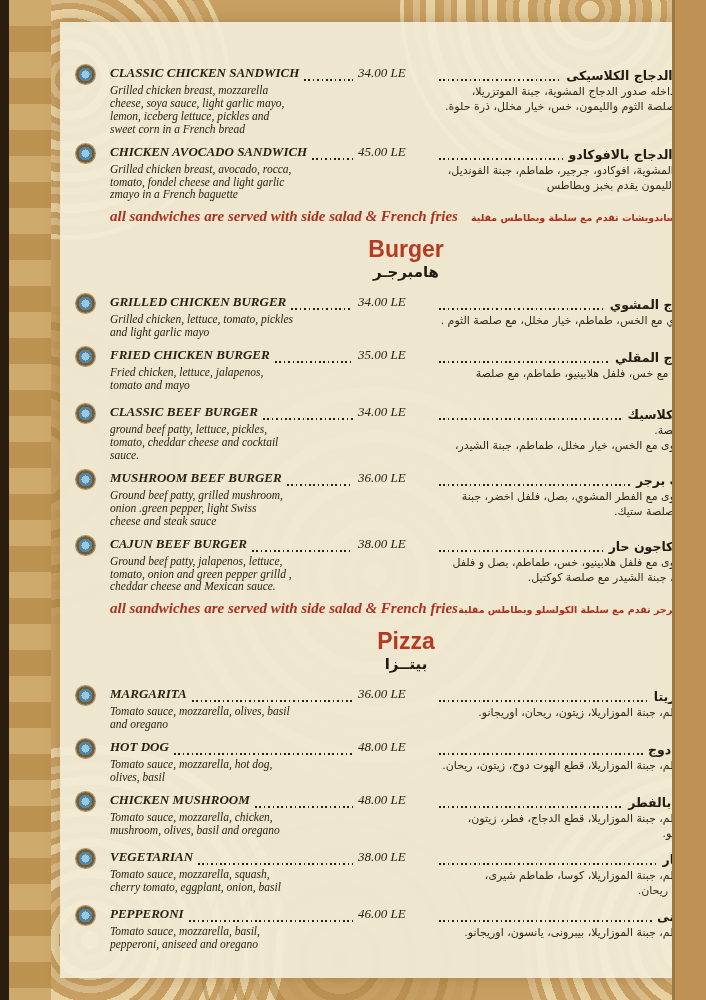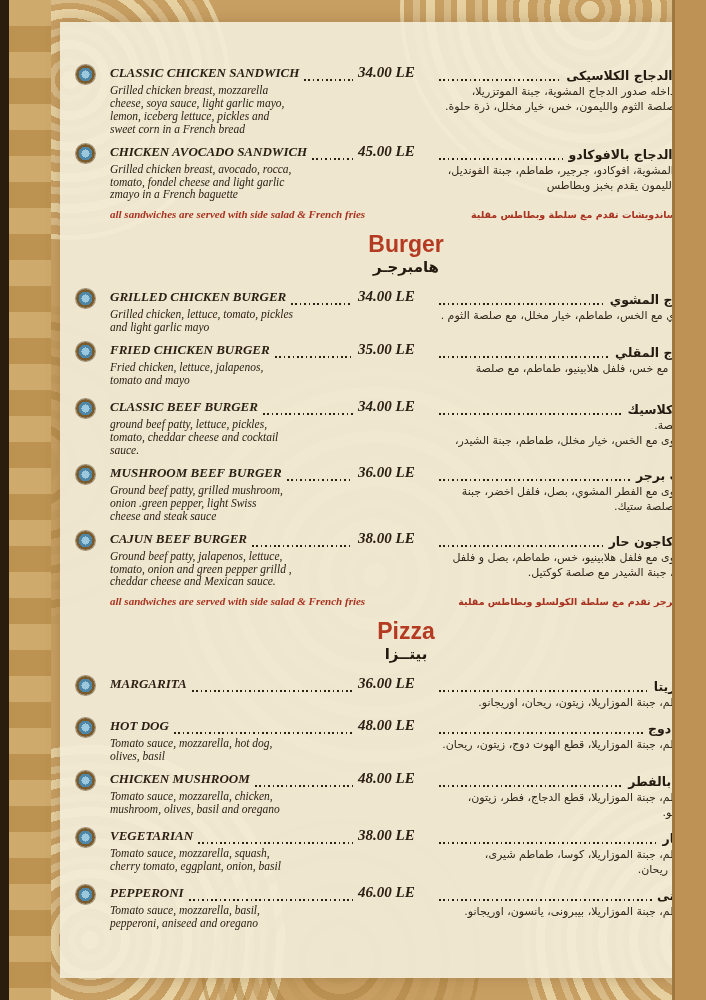--- a/index.html
+++ b/index.html
@@ -29,39 +29,39 @@
   
   .item{display:grid;grid-template-columns:34px 248px 76px 1fr;
     grid-template-areas:"icon enname price arname" ". endesc endesc ardesc";
     margin-bottom:7px;color:#2c2014;}
   .bullet-cell{grid-area:icon;}
   .bullet{width:19px;height:19px;border-radius:50%;margin-top:1px;
     background:radial-gradient(circle, #9cc8de 0 30%, #4e86a8 30% 52%, #7a5a2b 52% 76%, #503a18 76% 100%);
     box-shadow:0 0 0 1px rgba(60,40,15,.45);}
   .en-name-row{grid-area:enname;display:flex;align-items:flex-start;
     font-weight:bold;font-style:italic;font-size:13px;line-height:17px;white-space:nowrap;}
-  .price{grid-area:price;font-style:italic;font-size:15px;line-height:17px;font-weight:bold;}
+  .price{grid-area:price;font-style:italic;font-size:13px;line-height:17px;}
   .ar-name-row{grid-area:arname;direction:rtl;display:flex;align-items:flex-end;
     font-family:"DejaVu Sans", sans-serif;font-weight:bold;font-size:12.5px;line-height:17px;
     color:#241a10;white-space:nowrap;}
   .dots{flex:1;align-self:flex-end;height:2px;margin:0 5px 3px 5px;min-width:12px;
     background-image:repeating-linear-gradient(to right, #2c2014 0 1.6px, transparent 1.6px 4.4px);}
   .en-desc{grid-area:endesc;font-style:italic;font-size:11.5px;line-height:12.9px;}
   .ar-desc{grid-area:ardesc;direction:rtl;text-align:right;
     font-family:"DejaVu Sans", sans-serif;font-size:11px;line-height:15px;color:#32261a;}
   
   .sec-header{text-align:center;margin:6px 0 10px 0;}
   .sec-header .en{font-family:"Liberation Sans", sans-serif;font-weight:bold;
     font-size:23px;line-height:25px;color:#b43a22;text-align:center;}
   .sec-header .ar{font-family:"DejaVu Sans", sans-serif;font-weight:bold;
     font-size:15px;line-height:21px;color:#241a10;}
   
   .note-row{display:flex;justify-content:space-between;align-items:baseline;
     margin:3px 0 12px 34px;}
-  .note-en{font-weight:bold;font-style:italic;font-size:11px;color:#a8321f;}
+  .note-en{font-weight:bold;font-style:italic;font-size:15px;color:#a8321f;}
   .note-ar{direction:rtl;font-family:"DejaVu Sans", sans-serif;font-weight:bold;
     font-size:9.5px;color:#a8321f;text-align:center;}
 </style>
 </head>
 <body>
 
 <div class="mnd mnd-light" style="left:-90px;top:-80px;width:320px;height:320px;"></div>
 <div class="mnd mnd-light" style="left:400px;top:-180px;width:380px;height:380px;"></div>
 <div class="mnd mnd-dark" style="left:-130px;top:300px;width:330px;height:330px;"></div>
 <div class="mnd mnd-faint" style="left:160px;top:360px;width:430px;height:430px;"></div>
@@ -267,20 +267,24 @@
     </div>
     <div class="en-name-row">
       <span>MARGARITA</span>
       <span class="dots"></span>
     </div>
     <div class="price">36.00  LE</div>
     <div class="ar-name-row">
       <span>بيتزا مارجريتا</span>
       <span class="dots"></span>
     </div>
+    <div class="en-desc">
+          <div>Tomato sauce, mozzarella, olives, basil</div>
+          <div>and oregano</div>
+        </div>
     <div class="ar-desc">
           <div>صلصة الطماطم، جبنة الموزاريلا، زيتون، ريحان، اوريجانو.</div>
         </div>
   </div>
 
   <div class="item">
     <div class="bullet-cell">
       <div class="bullet"></div>
     </div>
     <div class="en-name-row">

